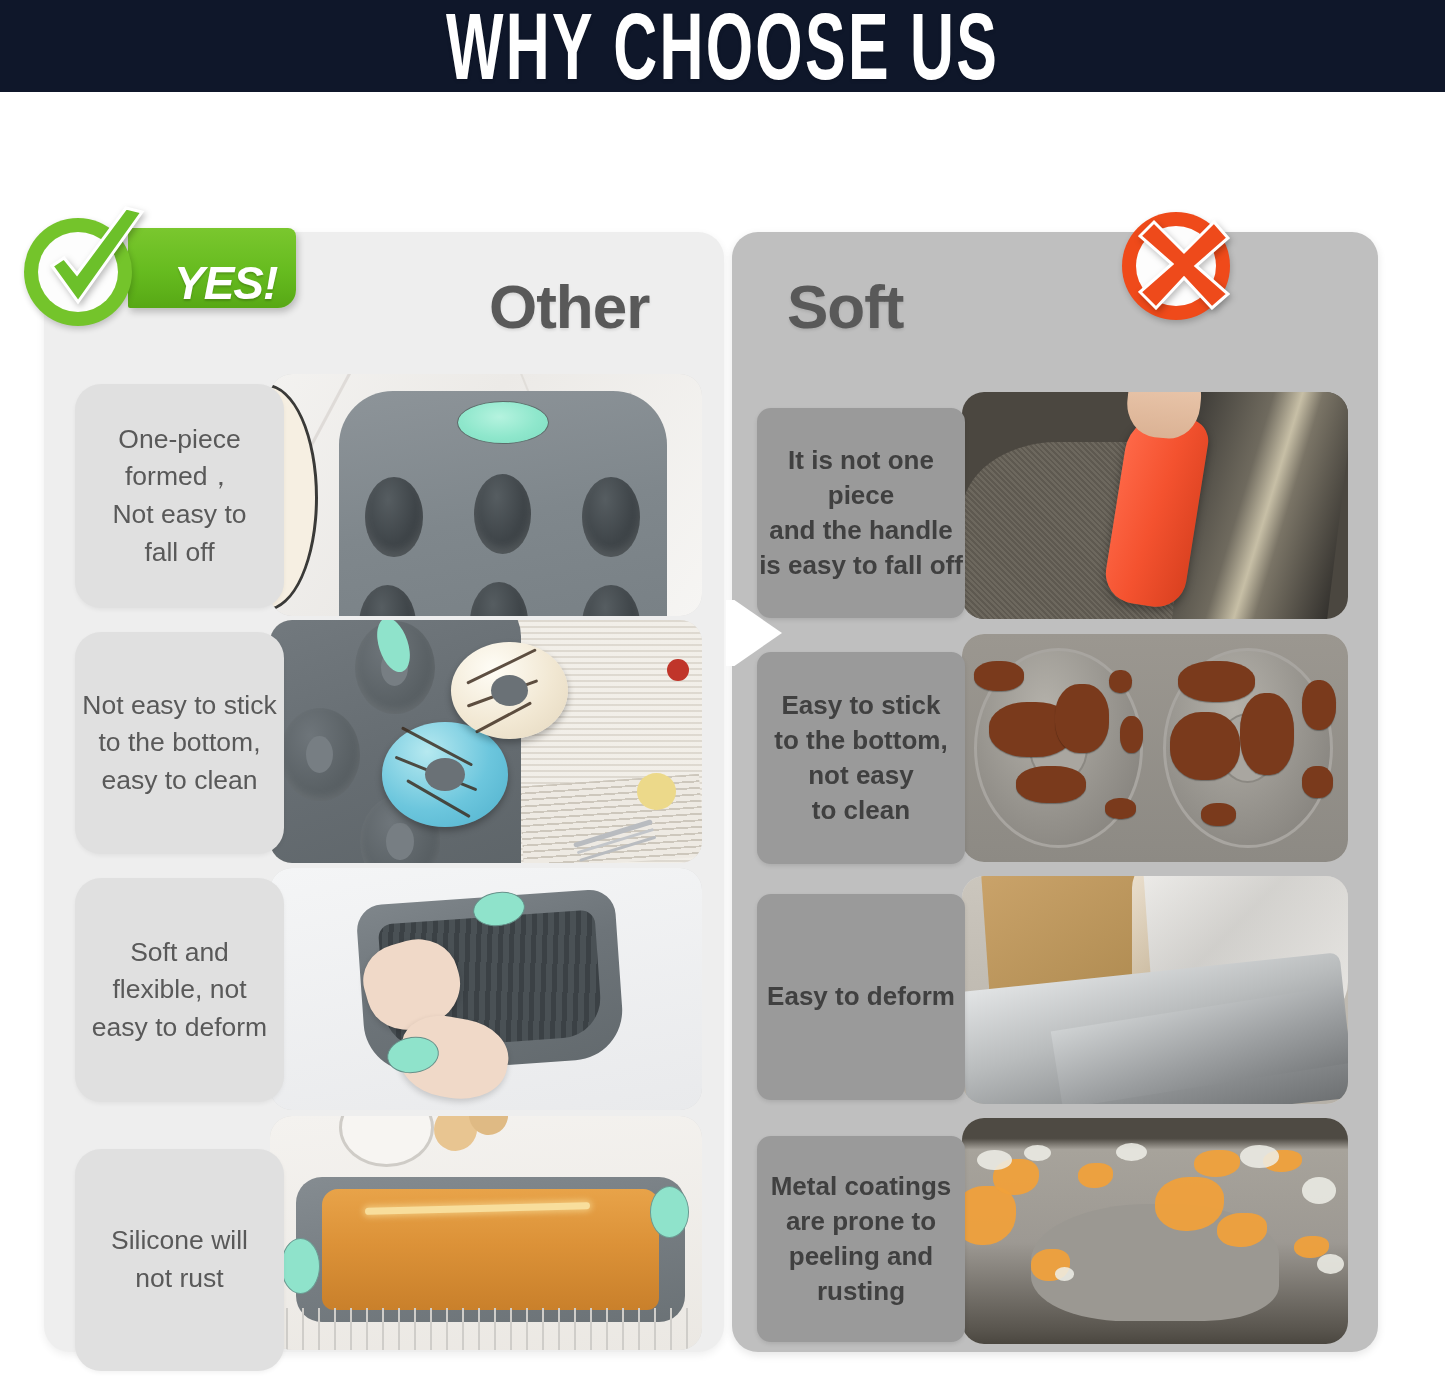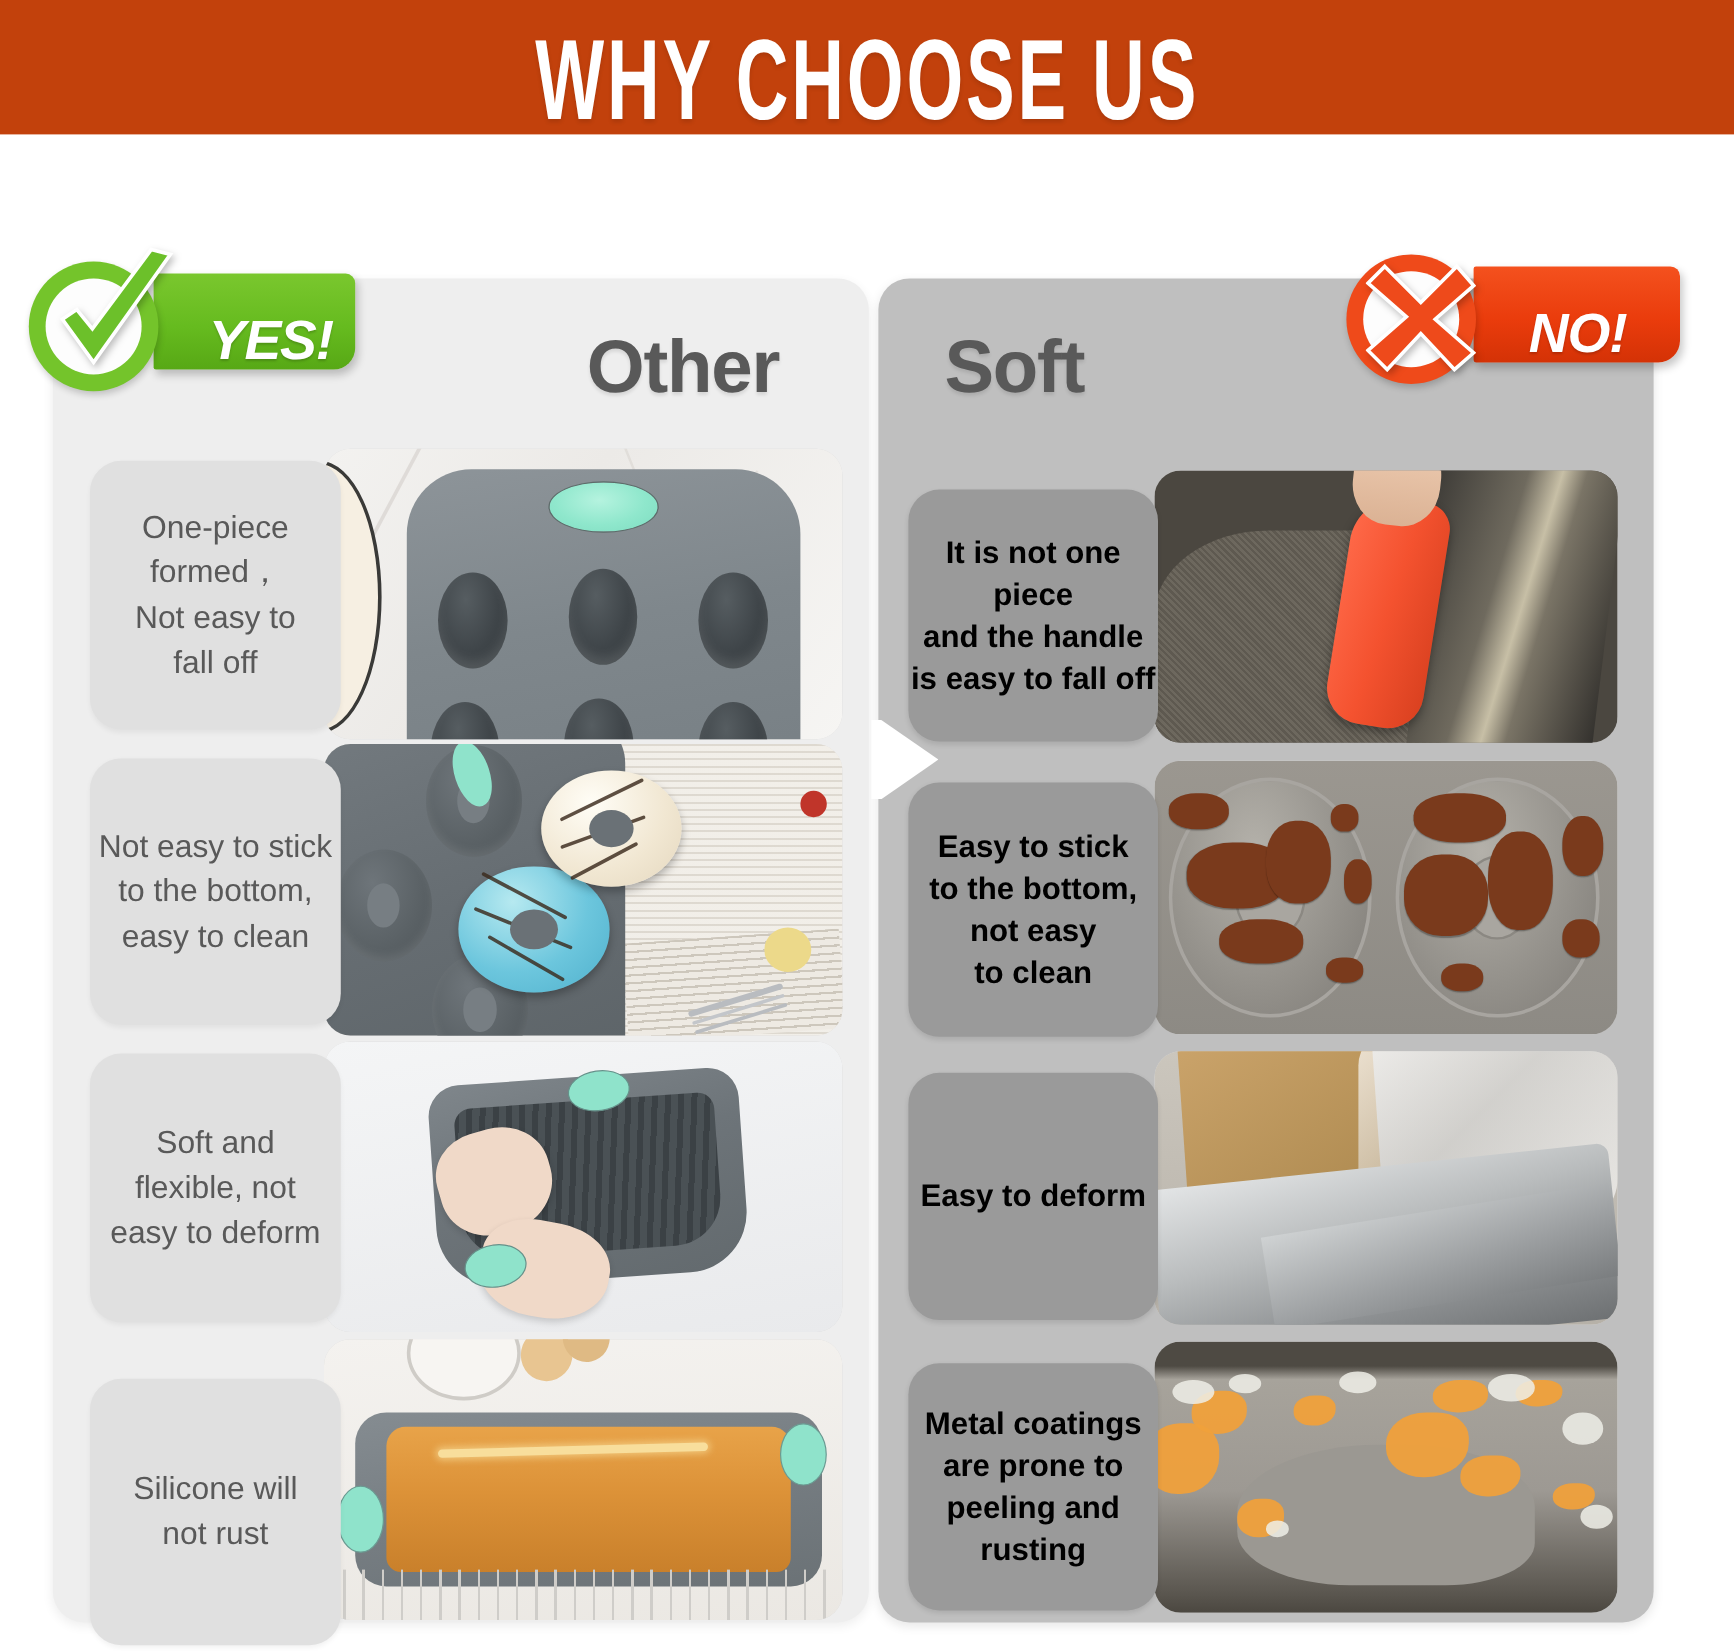--- a/index.html
+++ b/index.html
@@ -6,22 +6,22 @@
   html, body {
     width: 1445px; height: 1376px;
     background: #ffffff;
     font-family: "Liberation Sans", sans-serif;
     overflow: hidden;
   }
 
   
   .header-banner {
     position: absolute; left: 0; top: 0;
-    width: 1445px; height: 112px;
-    background: #c2410c;
+    width: 1445px; height: 92px;
+    background: #0f172a;
     display: flex; align-items: flex-end; justify-content: center;
   }
   .header-title {
     color: #ffffff;
     font-size: 78px;
     font-weight: 700;
     letter-spacing: 3px;
     transform: scaleX(0.78) scaleY(1.22);
     transform-origin: center;
     font-family: "Liberation Sans", sans-serif;
@@ -127,25 +127,26 @@
   }
   .lbl-ours {
     background: #e0e0e0;
     color: #595959;
     font-size: 26.5px;
     line-height: 1.42;
     box-shadow: 0 2px 4px rgba(0,0,0,.05);
   }
   .lbl-other {
     background: #9a9a9a;
-    color: #000000;
+    color: #404040;
     font-weight: 700;
     font-size: 26px;
     line-height: 1.35;
     box-shadow: 0 2px 4px rgba(0,0,0,.10);
+    border-radius: 14px;
   }
 
   
   .art-muffin { position:absolute; inset:0;
     background:
       linear-gradient(125deg,#f3f2f0 0%,#eceae7 40%,#f6f5f3 100%);
   }
   .art-muffin .marble-v1 { position:absolute; left:12%; top:-10%; width:3px; height:60%;
     background:#cfcbc6; transform:rotate(28deg); opacity:.55; }
   .art-muffin .marble-v2 { position:absolute; left:60%; top:-14%; width:2px; height:46%;
@@ -402,23 +403,20 @@
   <div class="badge-circle">
     <div class="badge-circle-inner"></div>
   </div>
   <svg class="badge-glyph" width="116" height="112" viewBox="0 0 116 112">
     <path d="M14 60 L40 96 L104 6 L88 2 L39 68 L26 52 Z" fill="#6cc02a"></path>
     <path d="M14 60 L40 96 L104 6 L88 2 L39 68 L26 52 Z" fill="none" stroke="#ffffff" stroke-width="3"></path>
   </svg>
 </div>
 
 <div class="badge badge-no">
-  <div class="badge-ribbon">
-    <span class="badge-ribbon-text">NO!</span>
-  </div>
   <div class="badge-circle">
     <div class="badge-circle-inner"></div>
   </div>
   <svg class="badge-glyph" width="92" height="92" viewBox="0 0 92 92">
     <path d="M16 4 L46 34 L76 4 L90 20 L58 48 L90 76 L74 90 L46 60 L18 90 L2 74 L34 46 L2 18 Z" fill="#ee4a1b" stroke="#ffffff" stroke-width="3"></path>
   </svg>
 </div>
 
 <div class="photo" style="left:270px; top:374px; width:432px; height:242px;">
   <div class="art-muffin">

